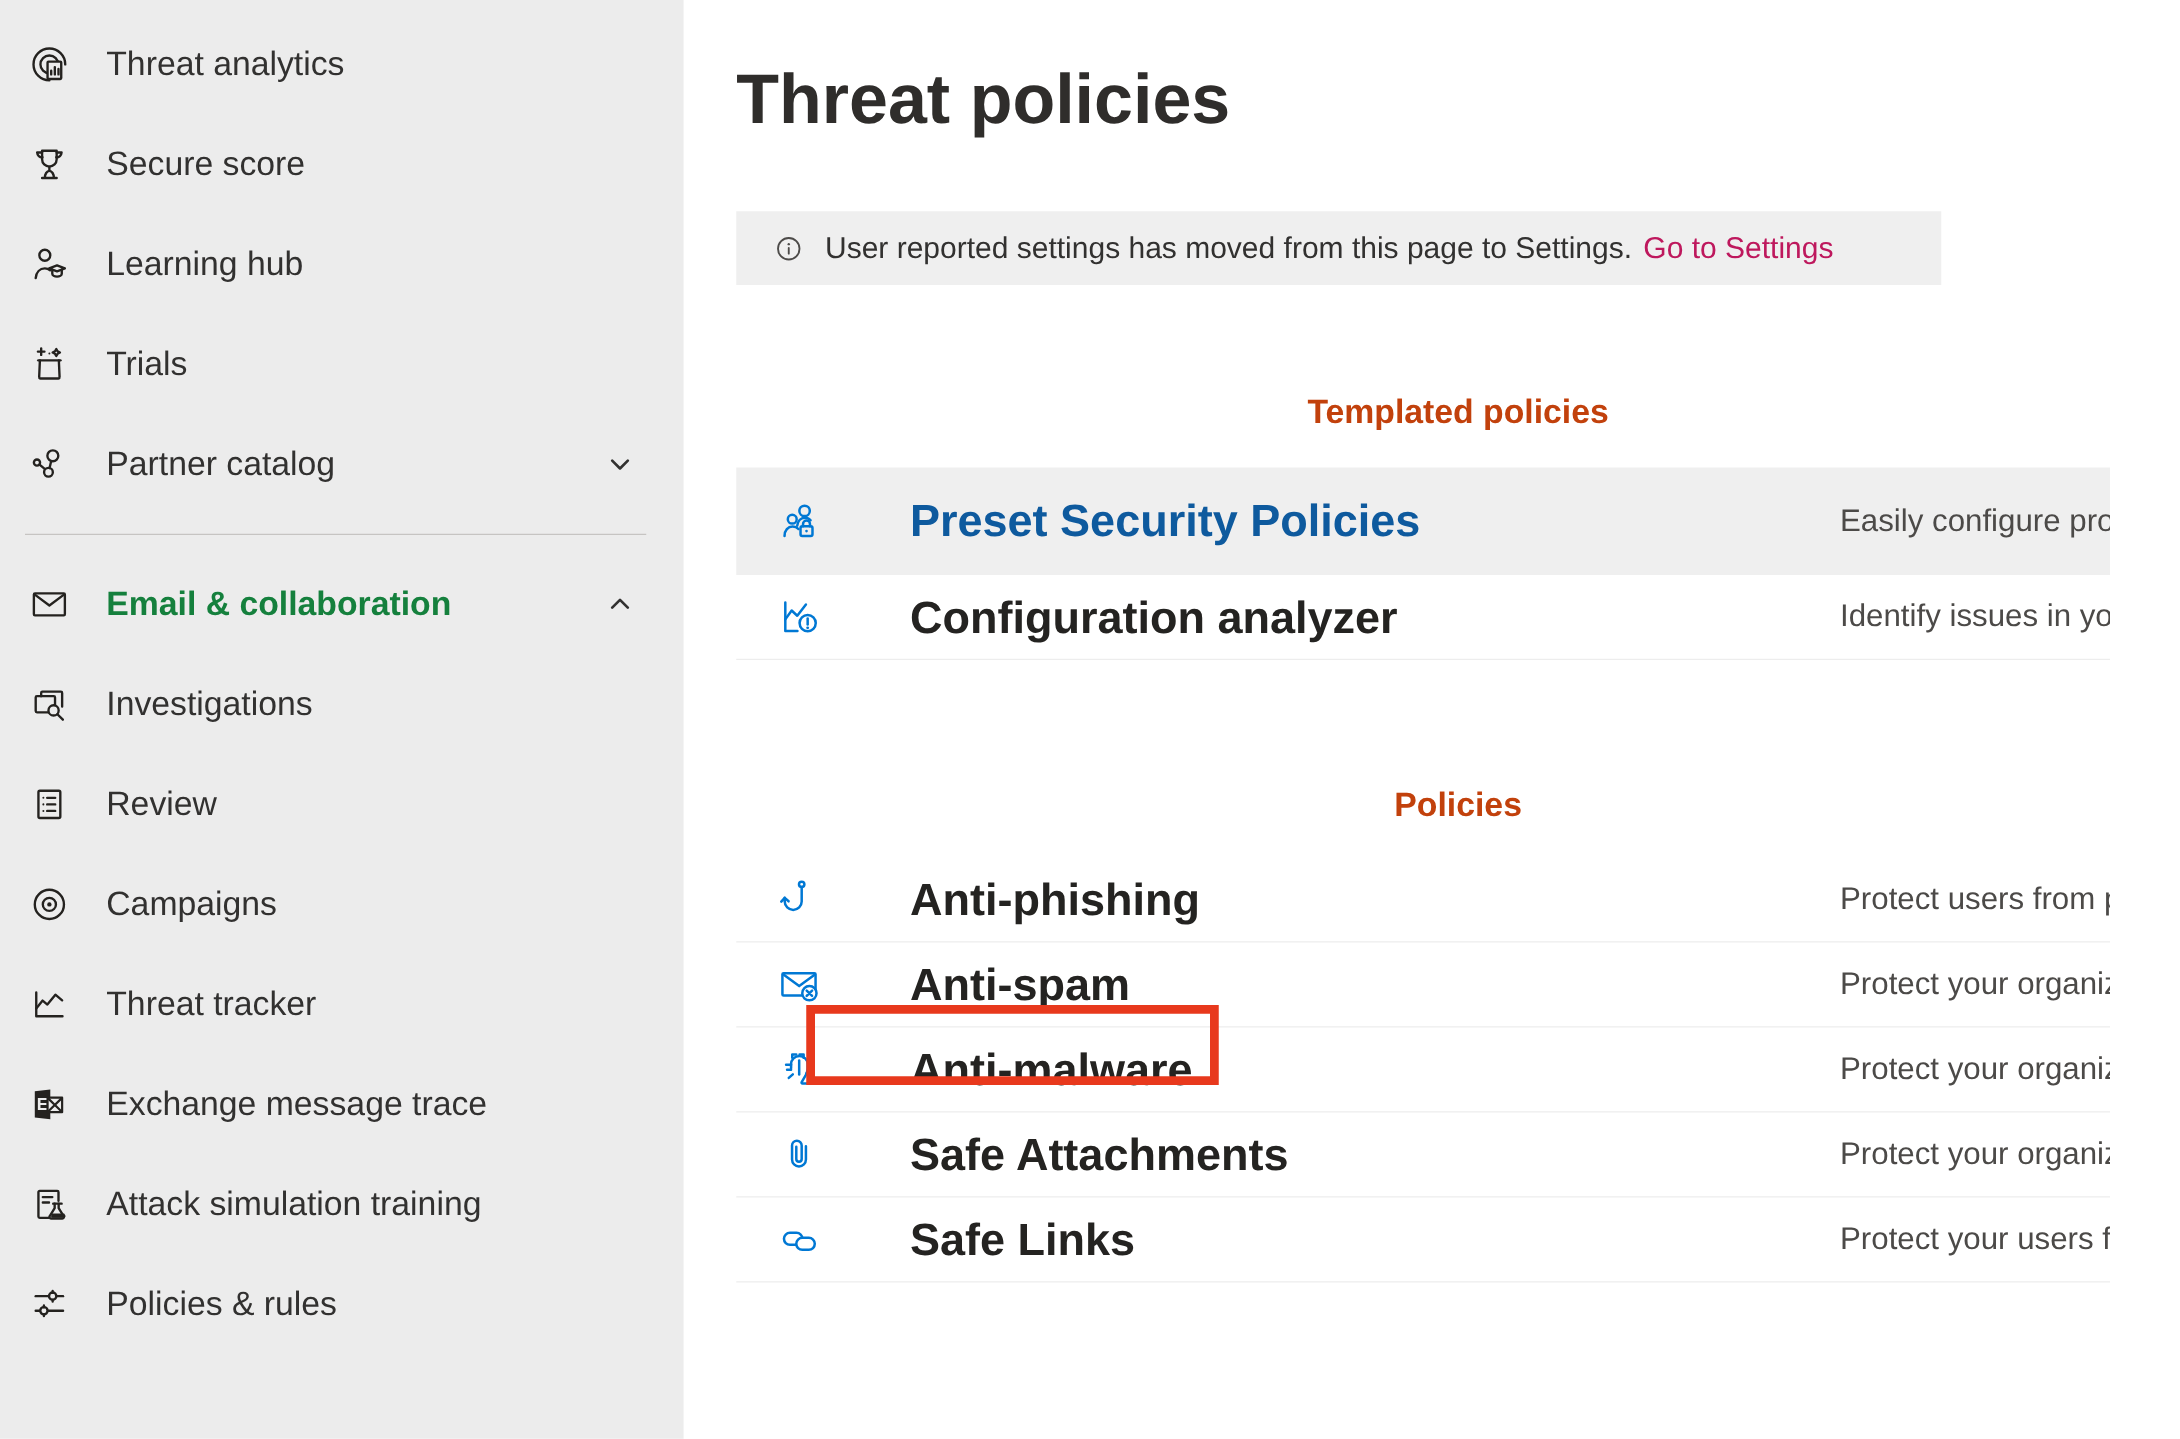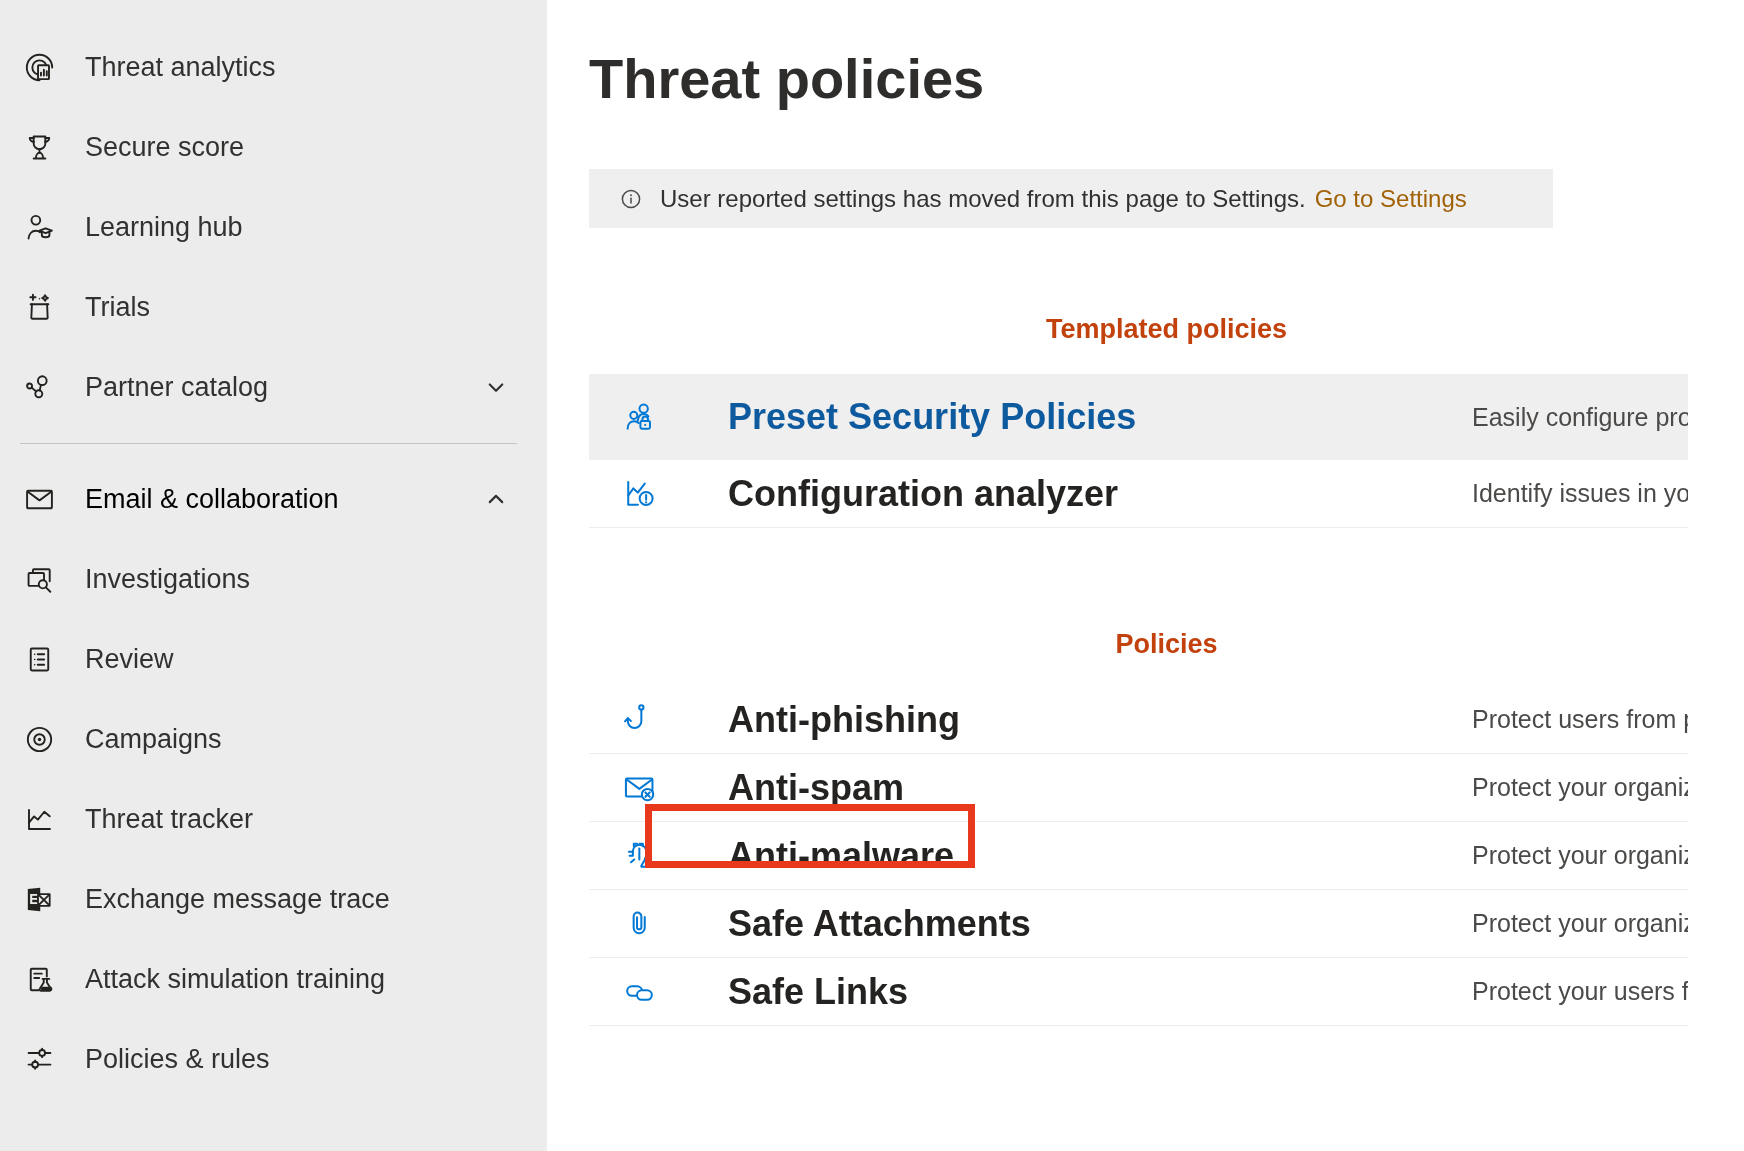--- a/index.html
+++ b/index.html
@@ -9,47 +9,47 @@
     font-family: "Liberation Sans", "DejaVu Sans", sans-serif;
     color: #323130;
   }
   svg { display: block; }
 
   
   .sidebar {
     position: absolute; left: 0; top: 0;
     width: 547px; height: 1151px;
     background: #ececec;
-    padding-top: 27px;
+    padding-top: 11px;
   }
   .nav-item {
     height: 80px; display: flex; align-items: center; cursor: pointer;
   }
   .nav-icon { width: 35px; height: 35px; margin-left: 22px; flex: none; color: #24221f; }
   .nav-icon svg { width: 35px; height: 35px; fill: none; stroke: currentColor; stroke-width: 1.3; stroke-linecap: round; stroke-linejoin: round; }
   .nav-label { margin-left: 28px; font-size: 27px; color: #323130; white-space: nowrap; }
-  .nav-item.section-head .nav-label { font-weight: 400; color: #000000; }
+  .nav-item.section-head .nav-label { font-weight: 700; color: #15803d; }
   .nav-chevron { margin-left: auto; margin-right: 36px; color: #323130; }
   .nav-chevron svg { width: 30px; height: 30px; fill: none; stroke: currentColor; stroke-width: 1.7; stroke-linecap: round; stroke-linejoin: round; }
   .nav-divider { height: 1px; background: #c6c4c2; margin: 16px 30px 15px 20px; }
 
   
   .main { position: absolute; left: 547px; top: 0; width: 1197px; height: 1151px; background: #fff; overflow: hidden; }
   .content { padding-left: 42px; }
 
   .page-title { padding-top: 42px; font-size: 56px; line-height: 74px; font-weight: 700; color: #2f2d2b; letter-spacing: 0px; }
 
   .banner {
     margin-top: 53px; height: 59px; width: 964px;
     background: #efefef; display: flex; align-items: center;
   }
   .banner-icon { width: 24px; height: 24px; margin-left: 30px; flex: none; color: #4d4b49; }
   .banner-icon svg { width: 24px; height: 24px; fill: none; stroke: currentColor; stroke-width: 1.5; stroke-linecap: round; }
   .banner-text { margin-left: 17px; font-size: 24px; color: #323130; white-space: nowrap; }
-  .banner-link { margin-left: 9px; font-size: 24px; color: #a16207; cursor: pointer; white-space: nowrap; text-decoration: none; }
+  .banner-link { margin-left: 9px; font-size: 24px; color: #be185d; cursor: pointer; white-space: nowrap; text-decoration: none; }
 
   .section-heading { font-size: 27px; line-height: 34px; font-weight: 700; color: #c2410c; text-align: center; }
   .section-heading.templated { padding-top: 84px; }
   .section-heading.policies  { padding-top: 99px; }
 
   .rows { width: 1099px; }
   .rows.templated-rows { margin-top: 28px; }
   .rows.policies-rows  { margin-top: 25px; }
 
   .policy-row {

